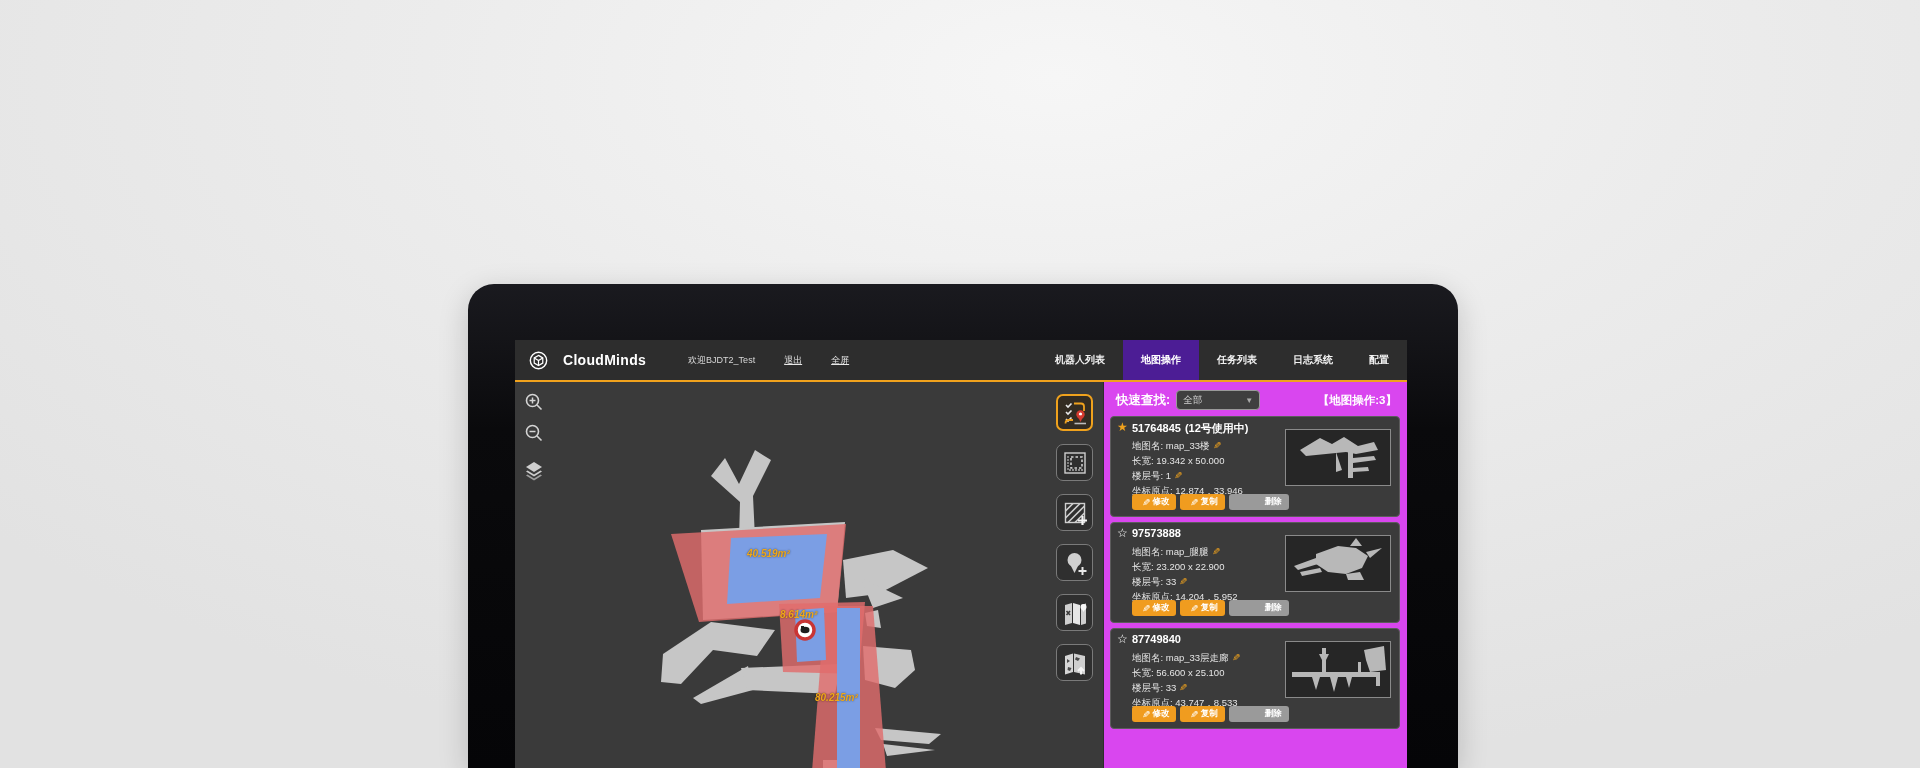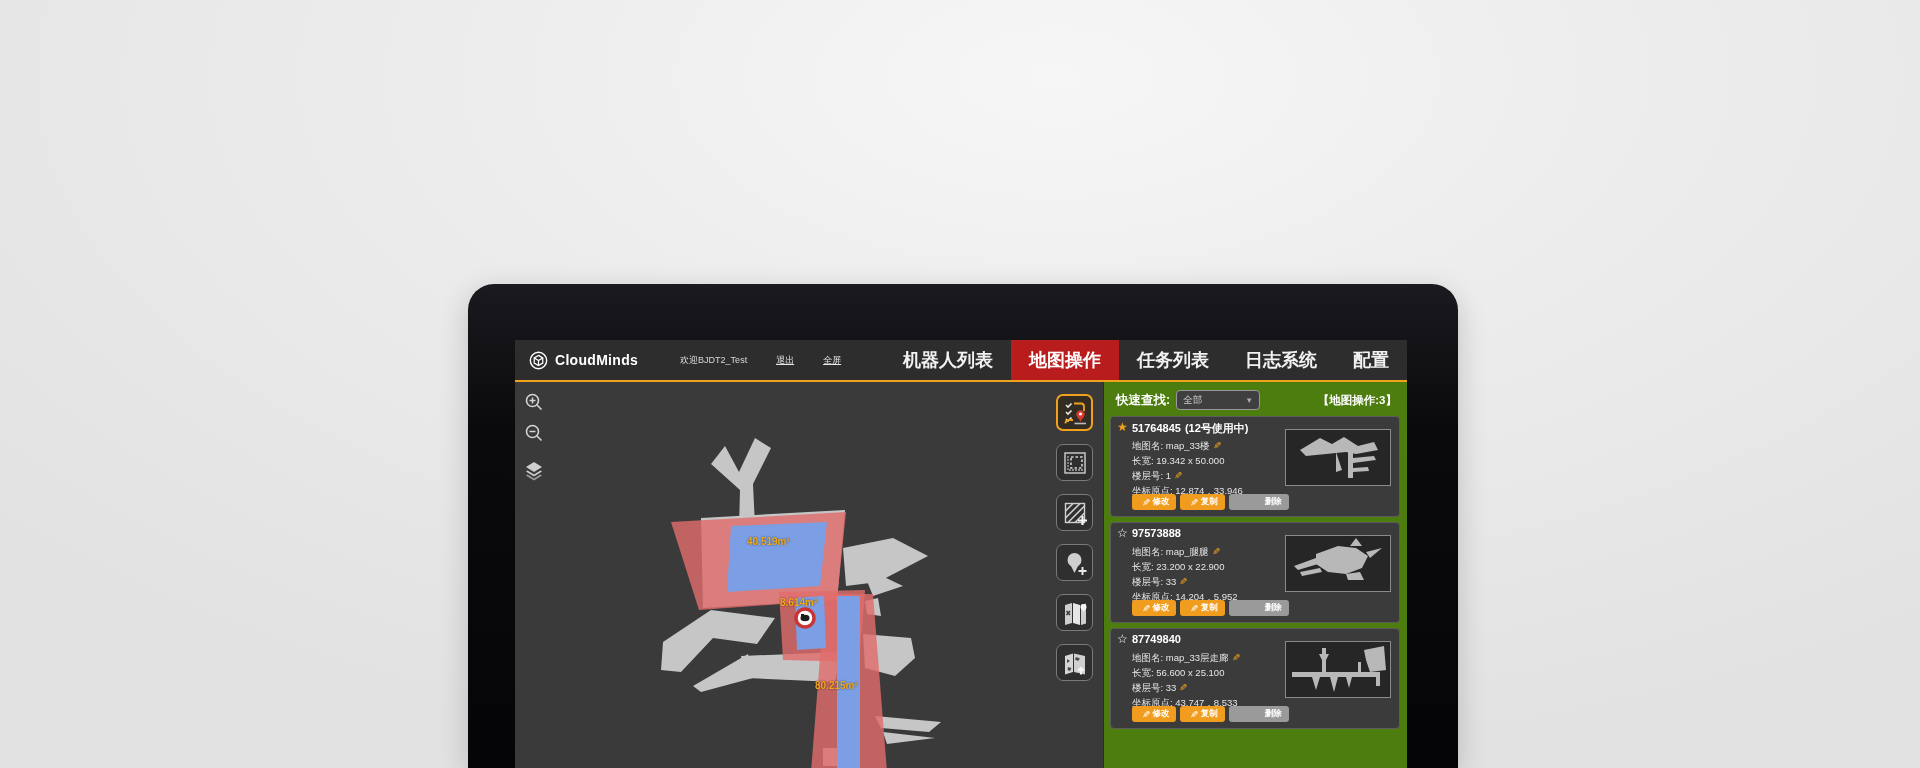--- a/index.html
+++ b/index.html
@@ -21,56 +21,56 @@
     position:absolute; left:515px; top:340px; width:892px; height:428px;
     background:#363636; overflow:hidden;
   }
 
   
   .topbar {
     position:absolute; left:0; top:0; width:100%; height:42px;
     background:#2d2d2d; border-bottom:2px solid #f0a21d;
     display:flex; align-items:center;
   }
-  .brand { display:flex; align-items:center; gap:7px; padding-left:14px; }
+  .brand { display:flex; align-items:center; gap:15px; padding-left:14px; }
   .brand svg { display:block; }
   .brand-name { color:#fff; font-weight:bold; font-size:14px; letter-spacing:.3px; }
   .welcome { margin-left:42px; font-size:9px; color:#d8d8d8; display:flex; gap:29px; align-items:center; }
   .welcome .link { text-decoration:underline; cursor:pointer; color:#e8e8e8; }
   .tabs { margin-left:auto; display:flex; height:100%; align-items:stretch; }
   .tab {
     display:flex; align-items:center; padding:7px 18px;
-    color:#f2f2f2; font-size:18px; font-weight:bold; cursor:pointer; white-space:nowrap;
-  }
-  .tab.active { background:#b91c1c; color:#fff; }
+    color:#f2f2f2; font-size:10px; font-weight:bold; cursor:pointer; white-space:nowrap;
+  }
+  .tab.active { background:#4c1d95; color:#fff; }
 
   
   .content { position:absolute; left:0; top:42px; width:892px; height:386px; background:#3a3a3a; }
 
   
   .map-controls { position:absolute; left:7px; top:8px; display:flex; flex-direction:column; gap:7px; z-index:5; }
   .mc-btn { width:24px; height:24px; display:flex; align-items:center; justify-content:center; cursor:pointer; }
 
   
-  .map-wrap { position:absolute; left:28px; top:4px; width:560px; height:272px; }
+  .map-wrap { position:absolute; left:28px; top:16px; width:560px; height:272px;font-style:italic; }
   .map-label {
     position:absolute; color:#f0a818; font-size:10px; font-weight:bold;
     text-shadow:0 0 2px rgba(0,0,0,.6); white-space:nowrap;
   }
 
   
   .tools { position:absolute; left:541px; top:12px; display:flex; flex-direction:column; gap:13px; z-index:6; }
   .tool {
     width:37px; height:37px; background:#2f2f2f; border:1px solid #7a7a7a; border-radius:7px;
     display:flex; align-items:center; justify-content:center; cursor:pointer;
   }
   .tool.active { border:2px solid #f0a21d; background:#332c22; }
 
   
-  .panel { position:absolute; left:588px; top:0; width:304px; height:386px; background:#4d7c0f; border-left:1px solid #2c2c2c; }
+  .panel { position:absolute; left:588px; top:0; width:304px; height:386px; background:#d946ef; border-left:1px solid #2c2c2c; }
   .quickfind { display:flex; align-items:center; padding:8px 10px 3px 12px; }
   .qf-label { color:#fff; font-weight:bold; font-size:12.5px; }
   .qf-select {
     margin-left:6px; width:84px; height:20px; border:1px solid #9a9a9a; border-radius:4px;
     display:flex; align-items:center; padding:0 6px; cursor:pointer; background:#3f3f3f;gap:42px;
   }
   .qf-select-value { color:#cfcfcf; font-size:9.5px; flex:1; }
   .qf-caret { color:#aaa; font-size:8px; }
   .qf-count { margin-left:auto; color:#fff; font-weight:bold; font-size:11.5px; }
 

